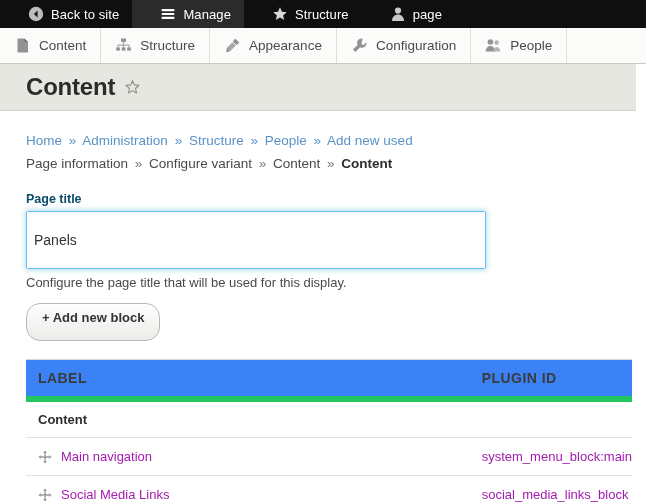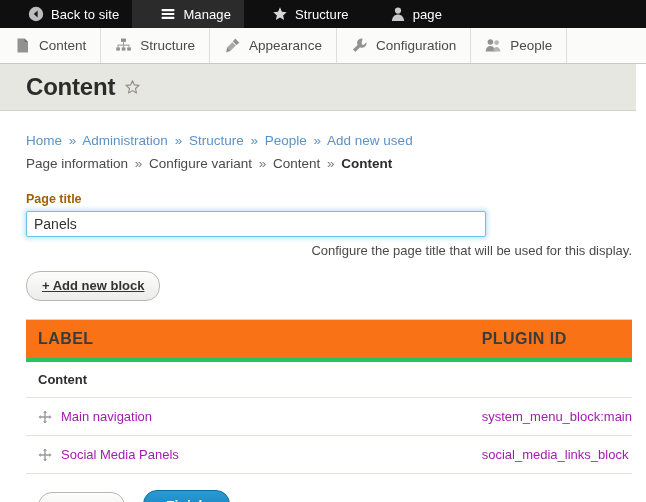--- a/index.html
+++ b/index.html
@@ -121,90 +121,88 @@
     color: #7b7b7b;
     margin: 0 3px;
   }
   .breadcrumb-row .sep-blue { color: #5a93c8; }
   .bc-current { font-weight: bold; color: #2d2d2d; }
 
   .field-wrap { margin-top: 17px; }
   .field-label {
     font-size: 12.5px;
     font-weight: bold;
-    color: #a16207;
+    color: #0c4a6e;
     display: block;
     margin-bottom: 5px;
   }
   .text-input {
     display: block;
     width: 444px;
     height: 24px;
     box-sizing: content-box;
-    padding: 0 7px;
+    padding: 16px 7px;
     font-family: "Liberation Sans", sans-serif;
     font-size: 14px;
     color: #333333;
     background: #ffffff;
     border: 1px solid #6cc2e8;
     border-radius: 2px;
     outline: none;
     box-shadow: 0 0 4px 2px rgba(125, 200, 235, .45);
   }
   .field-desc {
     margin-top: 6px;
     font-size: 13px;
     color: #4a4a4a;
-    text-align: right;
   }
 
   
   .btn {
     display: inline-block;
     font-family: "Liberation Sans", sans-serif;
     font-size: 13px;
     font-weight: bold;
     border-radius: 14px;
     cursor: pointer;
     line-height: 1;
     text-align: center;
   }
   .btn-light {
-    padding: 7px 15px 8px;
+    padding: 7px 15px 16px;
     color: #333333;
     background: linear-gradient(to bottom, #fdfdfd 0%, #ececea 100%);
     border: 1px solid #b8b8b2;
     box-shadow: 0 1px 0 rgba(255,255,255,.6) inset;
-    text-decoration: underline;
   }
   .btn-primary {
     padding: 8px 22px 9px;
     color: #ffffff;
     background: linear-gradient(to bottom, #2b9ad3 0%, #0d78b4 100%);
     border: 1px solid #0b6d9e;
     font-size: 14px;
   }
   .add-block-wrap { margin-top: 13px; }
 
   
   .block-table {
     width: 100%;
     border-collapse: collapse;
     margin-top: 18px;
     font-size: 13px;
   }
   .block-table thead th {
     text-align: left;
-    font-size: 16px;
+    font-size: 14px;
     font-weight: bold;
     letter-spacing: .45px;
     color: #3b3b3b;
-    background: #f97316;
+    background: #3b82f6;
     border-top: 1px solid #d6d6d0;
-    border-bottom: 4px solid #22c55e;
+    border-bottom: 6px solid #22c55e;
     padding: 10px 0 10px 12px;
   }
   .block-table thead th.col-plugin { padding-left: 0; margin-left: 32px; }
   .block-table td {
     padding: 11px 0 11px 12px;
     border-bottom: 1px solid #e2e2dc;
     color: #a21caf;
     vertical-align: middle;
   }
   .block-table td.col-plugin { padding-left: 0; }
@@ -396,21 +394,21 @@
         </td>
         <td class="col-plugin">system_menu_block:main</td>
       </tr>
 
       <tr>
         <td class="col-label">
           <span class="label-cell">
             <svg class="drag-handle" viewBox="0 0 14 14">
               <path d="M7 0.5 L9 2.7 H7.7 V6.3 H11.3 V5 L13.5 7 L11.3 9 V7.7 H7.7 V11.3 H9 L7 13.5 L5 11.3 H6.3 V7.7 H2.7 V9 L0.5 7 L2.7 5 V6.3 H6.3 V2.7 H5 Z" fill="#5d5d5d"></path>
             </svg>
-            <span>Social Media Panels</span>
+            <span>Social Media Links</span>
           </span>
         </td>
         <td class="col-plugin">social_media_links_block</td>
       </tr>
 
     </tbody>
   </table>
 
   <div class="actions">
     <span class="btn btn-light">Previous</span>

